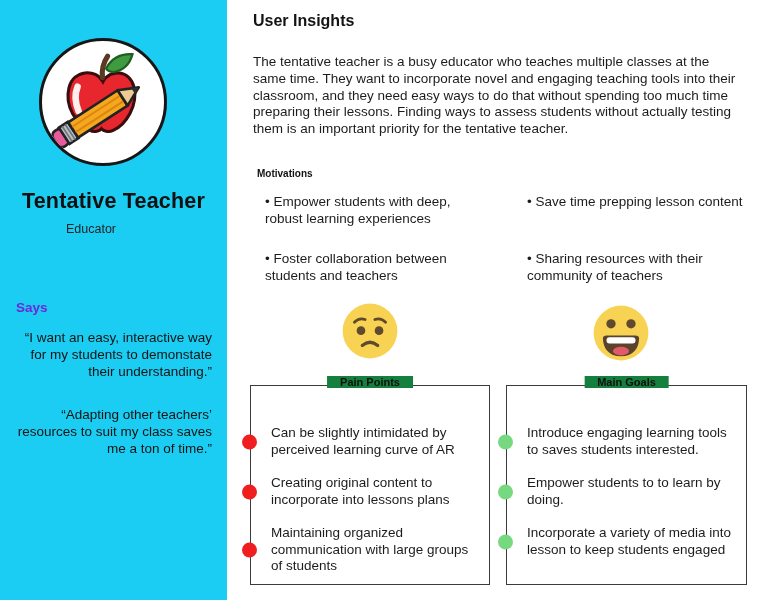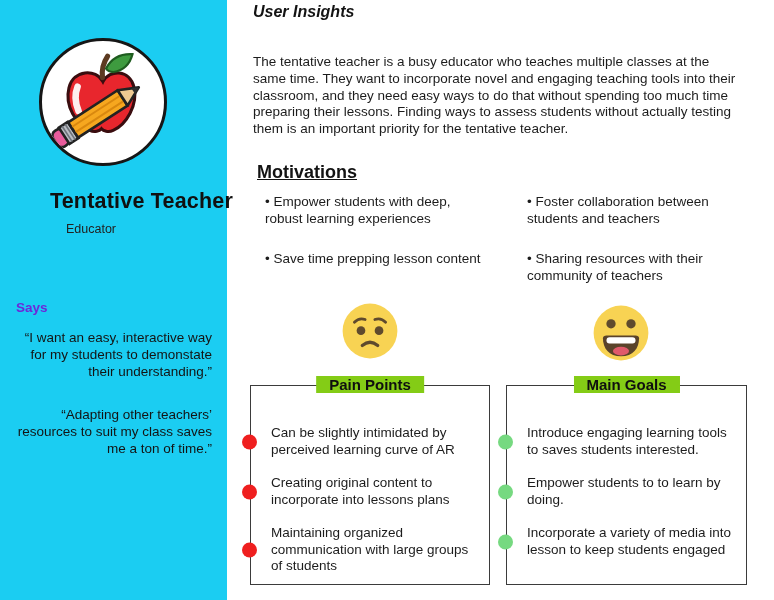--- a/index.html
+++ b/index.html
@@ -9,39 +9,39 @@
   }
   
   #sidebar{position:absolute;left:0;top:0;width:227px;height:600px;background:#1bcdf2;}
   #avatar{
     position:absolute;left:39px;top:38px;width:128px;height:128px;border-radius:50%;
     background:#ffffff;border:3px solid #161616;box-sizing:border-box;overflow:hidden;
   }
   #avatar svg{display:block;width:100%;height:100%;}
   .persona-name{
     position:absolute;left:0;top:189px;width:227px;text-align:center;
-    font-size:21.5px;font-weight:bold;letter-spacing:0.2px;color:#101010;padding-left:28px;
+    font-size:21.5px;font-weight:bold;letter-spacing:0.2px;color:#101010;
   }
   .persona-role{
     position:absolute;left:0;top:222px;width:182px;text-align:center;
     font-size:12.5px;color:#222;
   }
   .says-block{position:absolute;left:16px;top:300px;width:196px;}
   .says-heading{font-size:13.5px;font-weight:bold;margin:0 0 14px 0;color:#6d28d9;}
   .quote{font-size:13.5px;line-height:17px;margin:0 0 26px 0;color:#141414;text-align:right;}
   
   .insights-heading{
-    position:absolute;left:253px;top:3px;font-size:16px;font-weight:bold;color:#131313;font-style:italic;
+    position:absolute;left:253px;top:12px;font-size:16px;font-weight:bold;color:#131313;
   }
   .insights-body{
     position:absolute;left:253px;top:54px;width:492px;
     font-size:13.5px;line-height:16.8px;color:#1c1c1c;
   }
   .motivations-heading{
-    position:absolute;left:257px;top:162px;font-size:18px;font-weight:bold;color:#131313;text-decoration:underline;
+    position:absolute;left:257px;top:168px;font-size:10px;font-weight:bold;color:#131313;
   }
   .motivations-grid{
     position:absolute;left:265px;top:194px;width:476px;
     display:grid;grid-template-columns:238px 238px;row-gap:14px;
     font-size:13.5px;line-height:16.5px;color:#1c1c1c;gap:24px;
   }
   .motivation-item{padding-right:14px;}
   
   .emoji{position:absolute;width:58px;height:58px;}
   .emoji svg{display:block;width:100%;height:100%;}
@@ -49,21 +49,21 @@
   #emoji-goals{left:592px;top:304px;}
   
   .info-box{
     position:absolute;top:385px;height:200px;border:1.5px solid #3b3b3b;box-sizing:border-box;
     background:#ffffff;
   }
   #pain-box{left:250px;width:240px;}
   #goals-box{left:506px;width:241px;}
   .box-title{
     position:absolute;top:-10px;left:50%;transform:translateX(-50%);
-    background:#84cc16;padding:0 13px;font-size:15px;font-weight:bold;
+    background:#15803d;padding:0 13px;font-size:11px;font-weight:bold;
     white-space:nowrap;color:#0f0f0f;
   }
   .box-items{padding:39px 8px 0 20px;}
   .box-item{position:relative;margin-bottom:17px;font-size:13.5px;line-height:16.5px;color:#1c1c1c;}
   .dot{
     position:absolute;left:-29px;top:50%;transform:translateY(-50%);
     width:15px;height:15px;border-radius:50%;
   }
   .dot-red{background:#ef1f1f;}
   .dot-green{background:#76d980;}
@@ -107,22 +107,22 @@
       <p class="quote">“Adapting other teachers’ resources to suit my class saves me a ton of time.”</p>
     </div>
   </div>
 
   <div class="insights-heading">User Insights</div>
   <div class="insights-body">The tentative teacher is a busy educator who teaches multiple classes at the same time. They want to incorporate novel and engaging teaching tools into their classroom, and they need easy ways to do that without spending too much time preparing their lessons. Finding ways to assess students without actually testing them is an important priority for the tentative teacher.</div>
 
   <div class="motivations-heading">Motivations</div>
   <div class="motivations-grid">
     <div class="motivation-item">• Empower students with deep, robust learning experiences</div>
+    <div class="motivation-item">• Save time prepping lesson content</div>
     <div class="motivation-item">• Foster collaboration between students and teachers</div>
-    <div class="motivation-item">• Save time prepping lesson content</div>
     <div class="motivation-item">• Sharing resources with their community of teachers</div>
   </div>
 
   <div class="emoji" id="emoji-pain">
     <svg viewBox="0 0 36 36" xmlns="http://www.w3.org/2000/svg">
       <circle cx="18" cy="18" r="17" fill="#f8d353"></circle>
       <path d="M8.3 12.6 Q11.3 9.4 15 10.9" fill="none" stroke="#5f4a2d" stroke-width="1.7" stroke-linecap="round"></path>
       <path d="M21 10.9 Q24.7 9.4 27.7 12.6" fill="none" stroke="#5f4a2d" stroke-width="1.7" stroke-linecap="round"></path>
       <circle cx="12.4" cy="17.8" r="2.7" fill="#5f4a2d"></circle>
       <circle cx="23.6" cy="17.8" r="2.7" fill="#5f4a2d"></circle>

